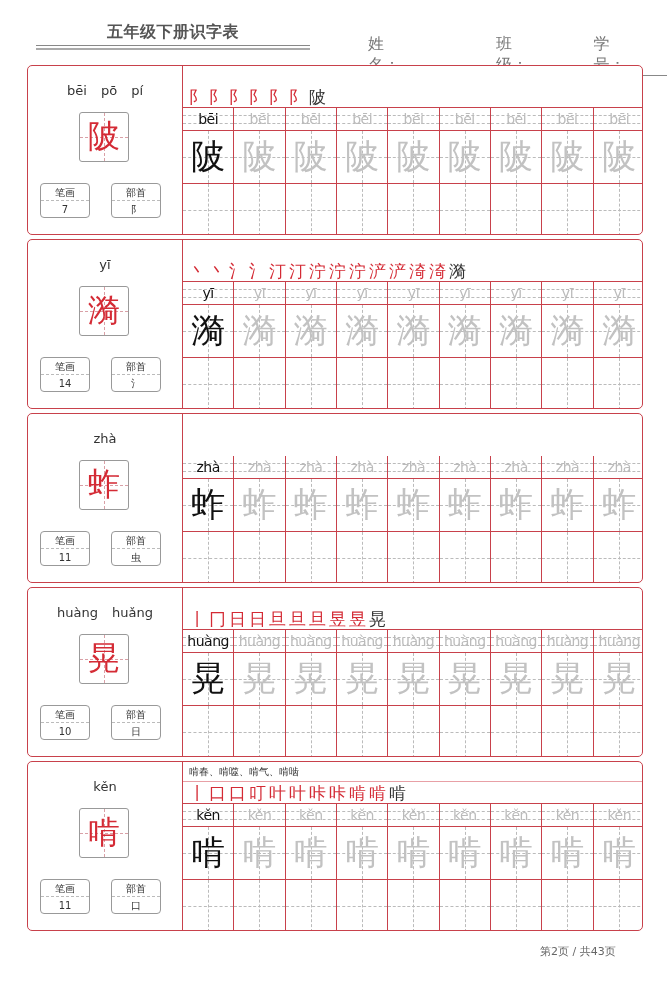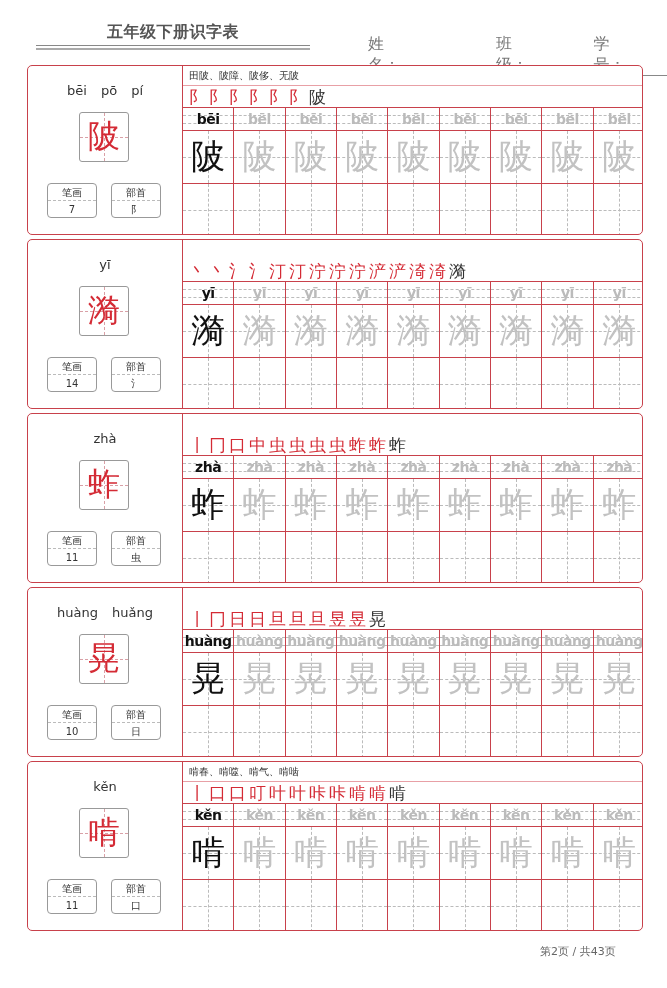--- a/index.html
+++ b/index.html
@@ -20,40 +20,40 @@
   .left { position: absolute; left: 0; top: 0; width: 154px; height: 100%; }
   .left .pinyin { position: absolute; top: 17px; left: 0; width: 154px; text-align: center;
     font-size: 13px; color: #333; word-spacing: 10px; }
   .left .bigchar { position: absolute; left: 51px; top: 46px; width: 50px; height: 50px;
     border: 1px solid #999; border-radius: 3px; }
   .left .bigchar .hl { position: absolute; left: 0; right: 0; top: 50%; border-top: 1px dashed #d9a0a6; }
   .left .bigchar .vl { position: absolute; top: 0; bottom: 0; left: 50%; border-left: 1px dashed #d9a0a6; }
   .left .bigchar .ch { position: absolute; inset: 0; display: flex; align-items: center; justify-content: center;
     font-family: "DejaVu Serif", "Liberation Serif", serif; font-size: 32px; color: #d42b35; }
   .info { position: absolute; top: 117px; width: 50px; height: 35px; border: 1px solid #999; border-radius: 4px; }
-  .info.strokes { left: 19px; }
+  .info.strokes { left: 12px; }
   .info.radical { left: 83px; }
   .info .lbl { height: 17px; line-height: 17px; text-align: center; font-size: 10px; color: #333;
     border-bottom: 1px dashed #bbb; }
   .info .val { height: 17px; line-height: 17px; text-align: center; font-size: 10px; color: #333; }
 
   .right { position: absolute; left: 154px; top: 0; width: 462px; height: 100%;
     border-left: 1.2px solid #c8414b; }
   .words { position: absolute; left: 0; top: 0; width: 100%; height: 20px; line-height: 19px;
     padding-left: 6px; font-size: 10px; color: #333; border-bottom: 1.5px solid #e8a0a6; }
   .strokes-row { position: absolute; left: 0; top: 20px; width: 100%; height: 22px; line-height: 22px;
     padding-left: 6px; font-size: 17px; color: #333; border-bottom: 1.2px solid #c8414b;
     font-family: "DejaVu Serif", "Liberation Serif", serif; letter-spacing: 1px; }
   .strokes-row .s { display: inline-block; margin-right: 2px; }
   .strokes-row .s.red { color: #d42b35; }
 
   .grid { position: absolute; left: 0; top: 42px; width: 462px; height: 128px; }
   .col { position: absolute; top: 0; width: 51.3px; height: 100%; border-right: 1.2px solid #c8414b; }
   .col:last-child { border-right: none; }
-  .cell-py { position: absolute; left: 0; top: 0; width: 100%; height: 23px; border-bottom: 1.2px solid #c8414b; font-weight: bold; }
+  .cell-py { position: absolute; left: 0; top: 0; width: 100%; height: 23px; border-bottom: 1.2px solid #c8414b; }
   .cell-py .d1 { position: absolute; left: 0; right: 0; top: 7px; border-top: 1px dashed #bbb; }
   .cell-py .d2 { position: absolute; left: 0; right: 0; top: 15px; border-top: 1px dashed #bbb; }
   .cell-py .t { position: absolute; inset: 0; display: flex; align-items: center; justify-content: center;
     font-size: 14px; color: #bbb; white-space: nowrap; letter-spacing: -0.5px; }
   .cell-py .t.first { color: #111; }
   .cell-char { position: absolute; left: 0; top: 23px; width: 100%; height: 53px; border-bottom: 1.2px solid #c8414b; }
   .cell-blank { position: absolute; left: 0; top: 76px; width: 100%; height: 52px; }
   .cell-char .hl, .cell-blank .hl { position: absolute; left: 0; right: 0; top: 50%; border-top: 1px dashed #bbb; }
   .cell-char .vl, .cell-blank .vl { position: absolute; top: 0; bottom: 0; left: 50%; border-left: 1px dashed #bbb; }
   .cell-char .t { position: absolute; inset: 0; display: flex; align-items: center; justify-content: center;
@@ -94,21 +94,20 @@
       <div class="info strokes">
         <div class="lbl">笔画</div>
         <div class="val">7</div>
       </div>
       <div class="info radical">
         <div class="lbl">部首</div>
         <div class="val">阝</div>
       </div>
     </div>
     <div class="right">
-      <div class="words">田陂、陂障、陂侈、无陂</div>
       <div class="strokes-row"><span class="s red">阝</span><span class="s red">阝</span><span class="s red">阝</span><span class="s red">阝</span><span class="s red">阝</span><span class="s red">阝</span><span class="s">陂</span></div>
         <div class="grid">
       <div class="col" style="left:0.00px">
         <div class="cell-py">
           <div class="d1"></div>
           <div class="d2"></div>
           <div class="t first">bēi</div>
         </div>
         <div class="cell-char">
           <div class="hl"></div>
@@ -429,21 +428,20 @@
       <div class="info strokes">
         <div class="lbl">笔画</div>
         <div class="val">11</div>
       </div>
       <div class="info radical">
         <div class="lbl">部首</div>
         <div class="val">虫</div>
       </div>
     </div>
     <div class="right">
-      <div class="strokes-row"><span class="s red">丨</span><span class="s red">冂</span><span class="s red">口</span><span class="s red">中</span><span class="s red">虫</span><span class="s red">虫</span><span class="s red">虫</span><span class="s red">虫</span><span class="s red">蚱</span><span class="s red">蚱</span><span class="s">蚱</span></div>
         <div class="grid">
       <div class="col" style="left:0.00px">
         <div class="cell-py">
           <div class="d1"></div>
           <div class="d2"></div>
           <div class="t first">zhà</div>
         </div>
         <div class="cell-char">
           <div class="hl"></div>
           <div class="vl"></div>

